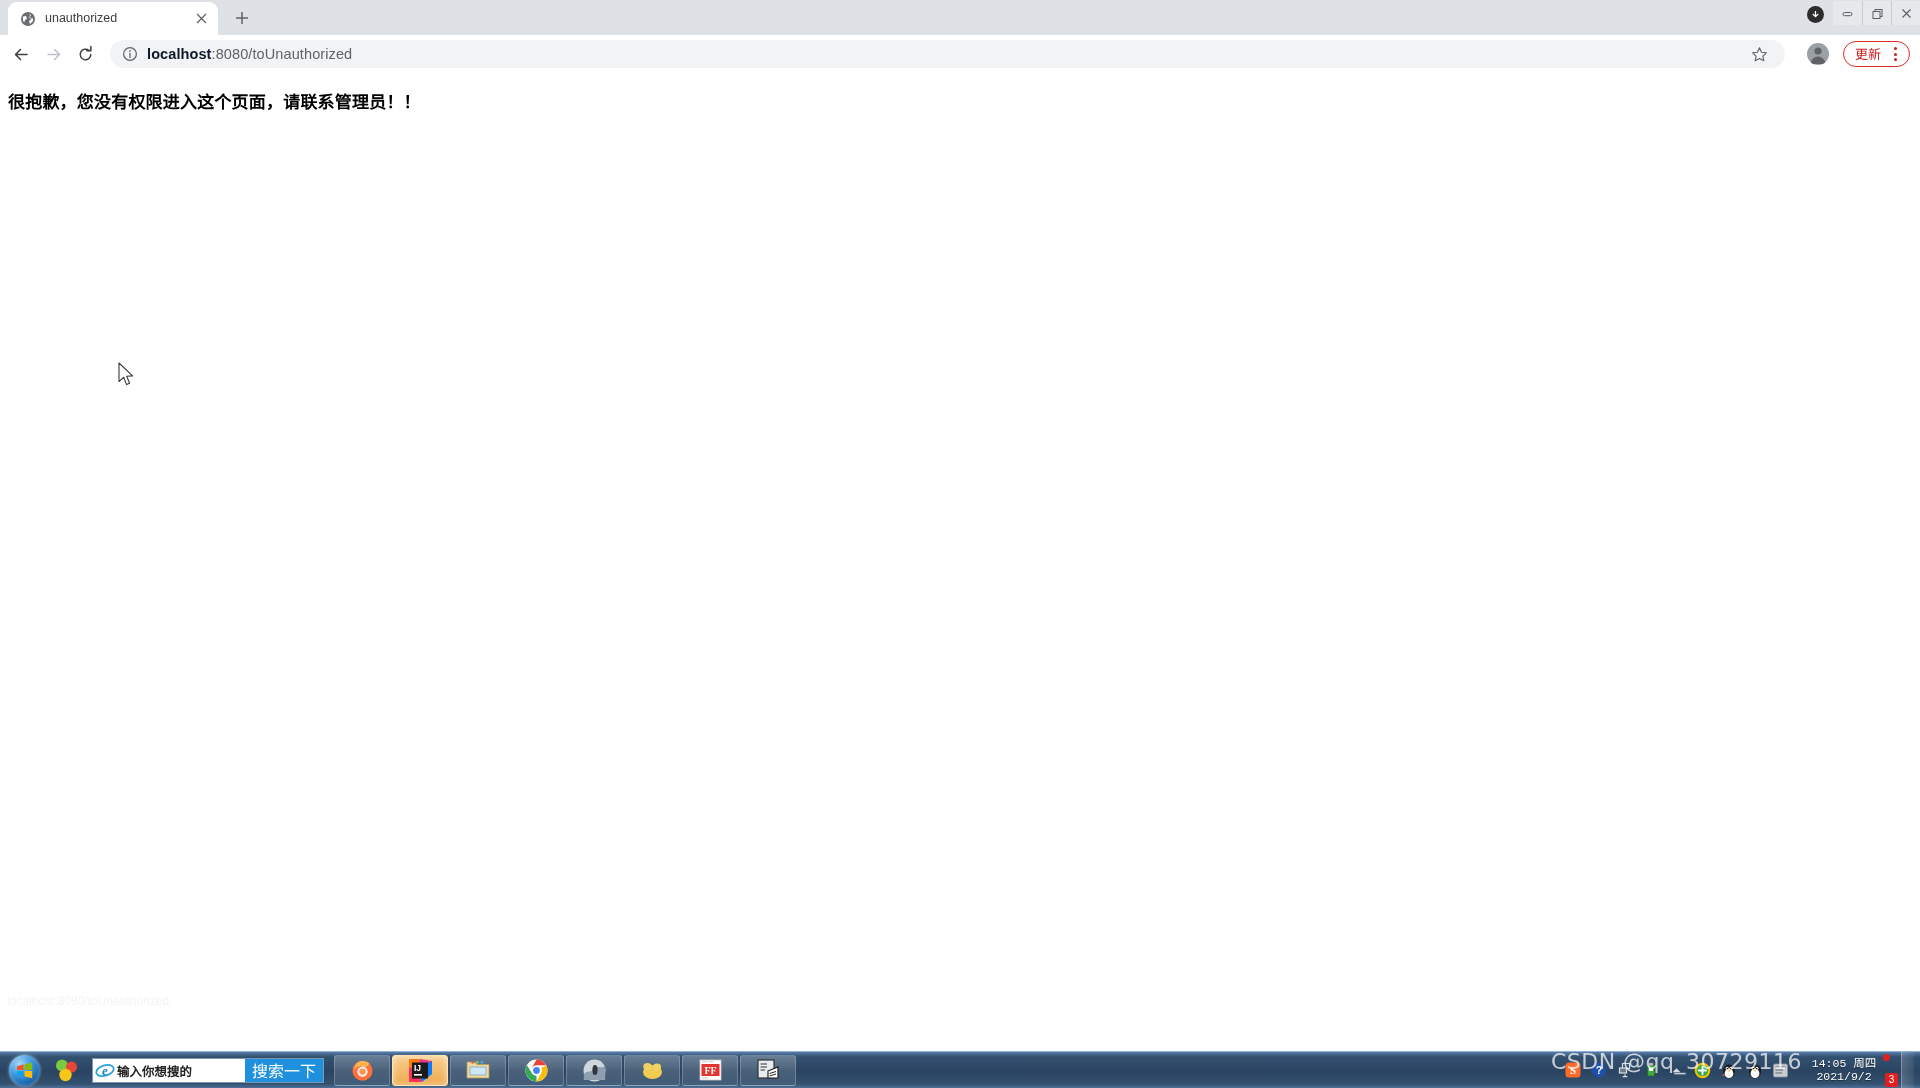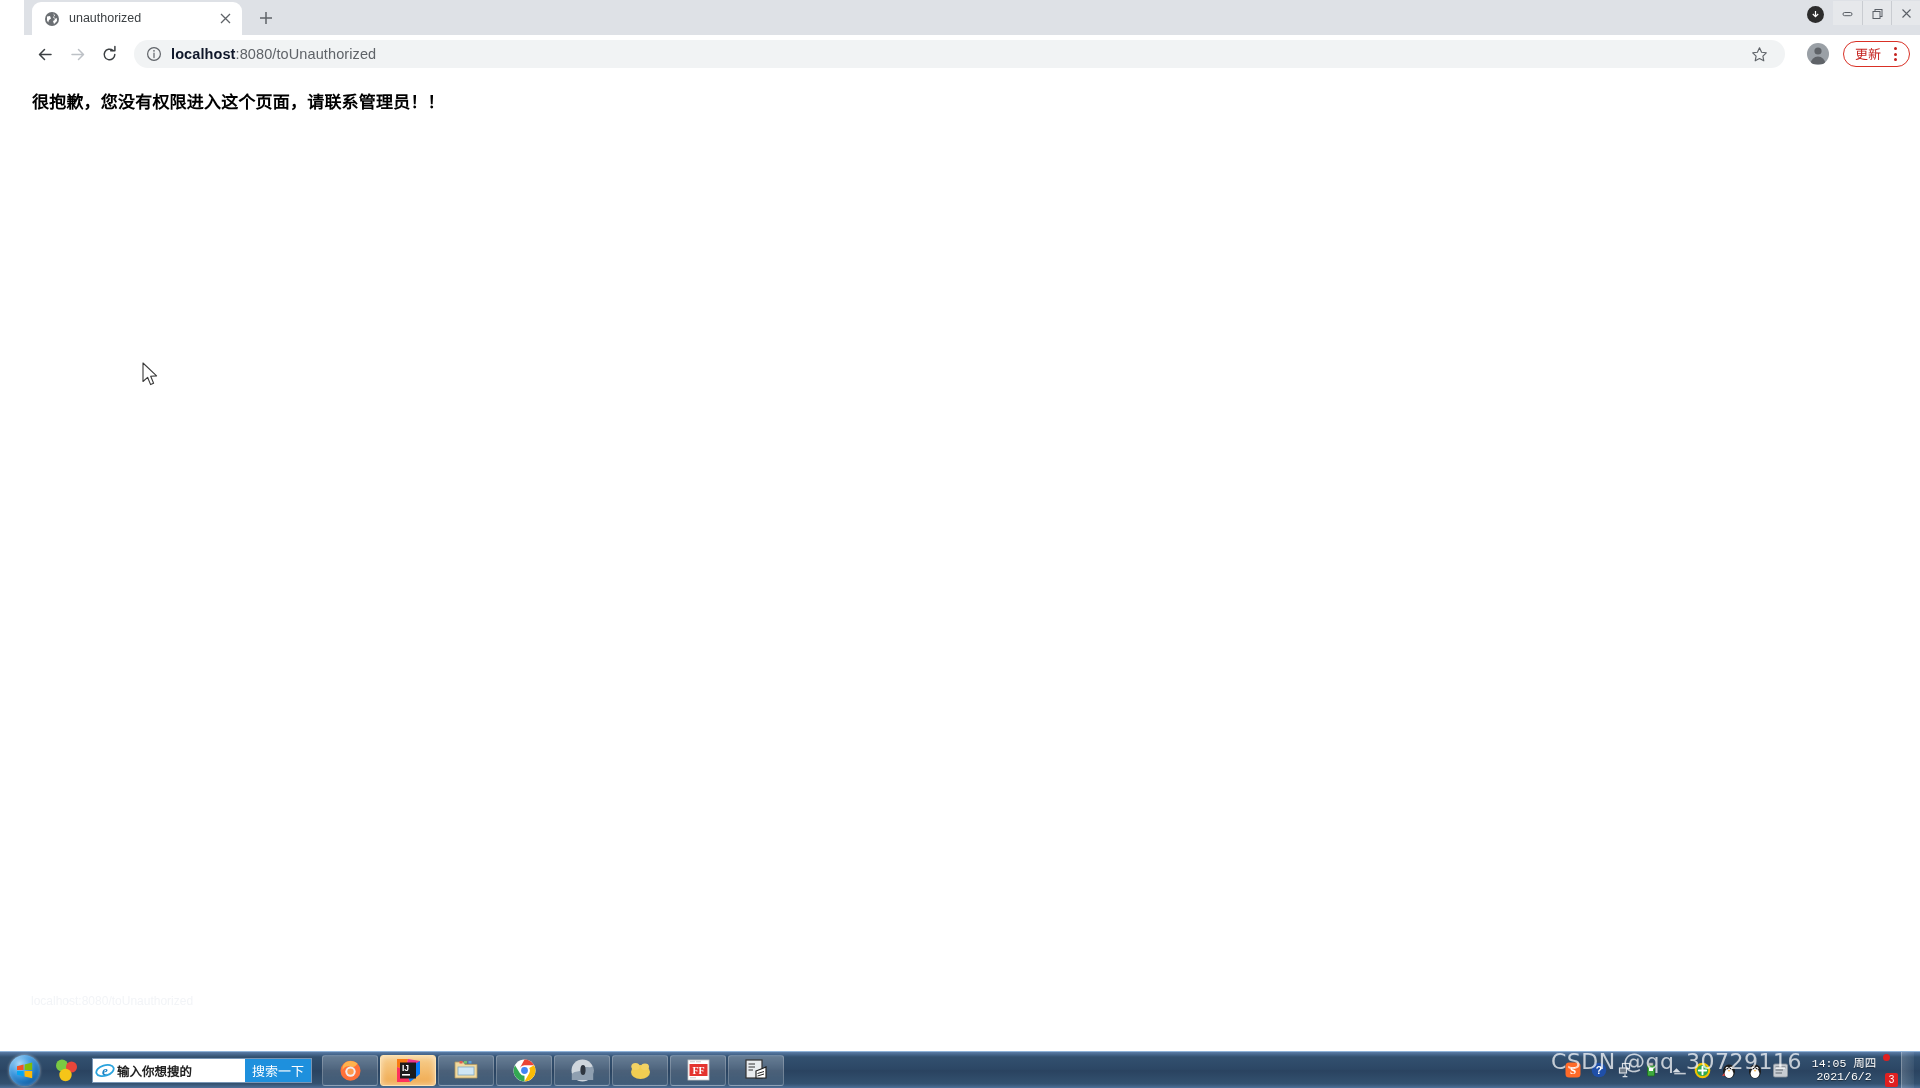--- a/index.html
+++ b/index.html
@@ -21,21 +21,20 @@
 
   
   #browser {
     position: absolute;
     left: 0; top: 0;
     width: 1920px;
     height: 1011px;
     background: #ffffff;
     display: flex;
     flex-direction: column;
-    padding-left: 24px;
   }
 
   
   .tabstrip {
     position: relative;
     height: 35px;
     background: #dee1e6;
     display: flex;
     align-items: flex-end;
     padding-left: 8px;
@@ -340,21 +339,21 @@
     font-weight: bold;
     font-family: "DejaVu Sans", "Liberation Sans", sans-serif;
     white-space: nowrap;
     overflow: hidden;
   }
   .ie-go {
     height: 23px;
     padding: 0 7px;
     background: #1e90dd;
     color: #ffffff;
-    font-size: 13px;
+    font-size: 16px;
     font-family: "DejaVu Sans", "Liberation Sans", sans-serif;
     display: flex;
     align-items: center;
     white-space: nowrap;
   }
 
   .tb-apps {
     display: flex;
     align-items: center;
     margin-left: 10px;
@@ -771,21 +770,21 @@
           <rect x="1.5" y="2" width="14" height="13" rx="1.5" fill="#c7ccd2" stroke="#8d949c" stroke-width="0.8"></rect>
           <path d="M3.5 5 L13.5 5 M3.5 8 L11 8 M3.5 11 L10 11" stroke="#5f676f" stroke-width="1"></path>
         </svg>
       </div>
 
       <div class="tray-dot"></div>
       <div class="tray-badge">3</div>
 
       <div class="tray-clock">
         <div>14:05 周四</div>
-        <div>2021/6/2</div>
+        <div>2021/9/2</div>
       </div>
 
       <div class="show-desktop"></div>
     </div>
 
     <div class="watermark">CSDN @qq_30729116</div>
   </div>
 </div>
 
 </body></html>

